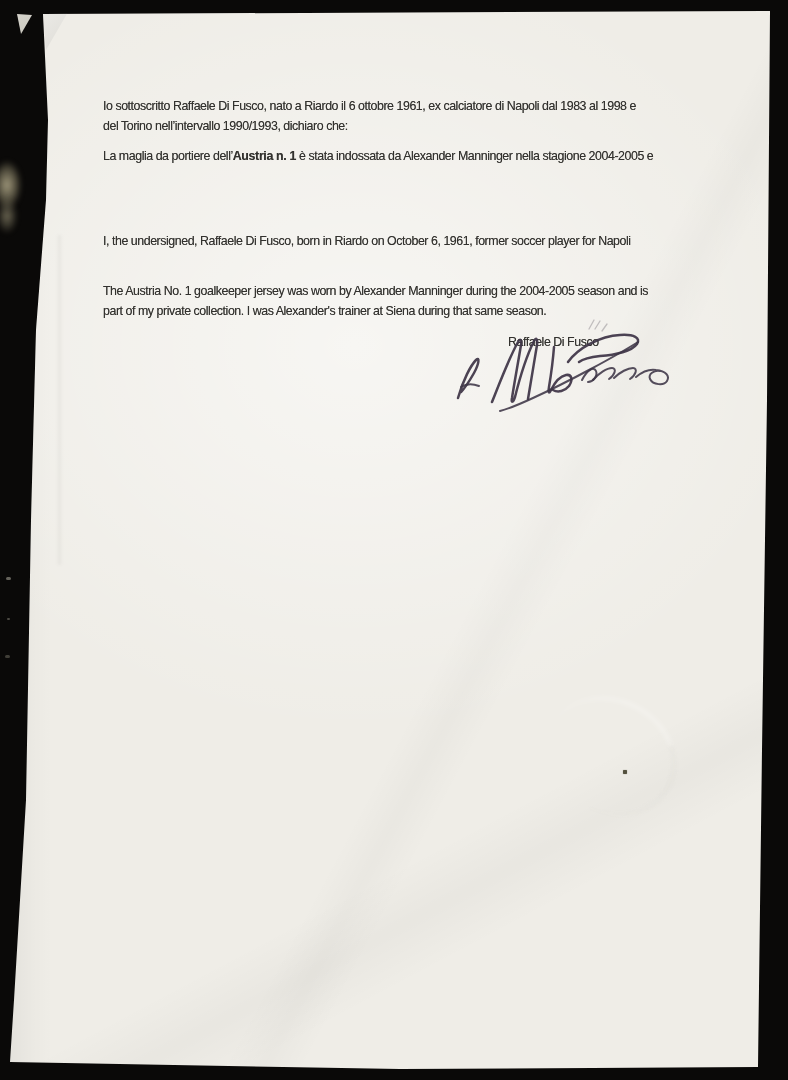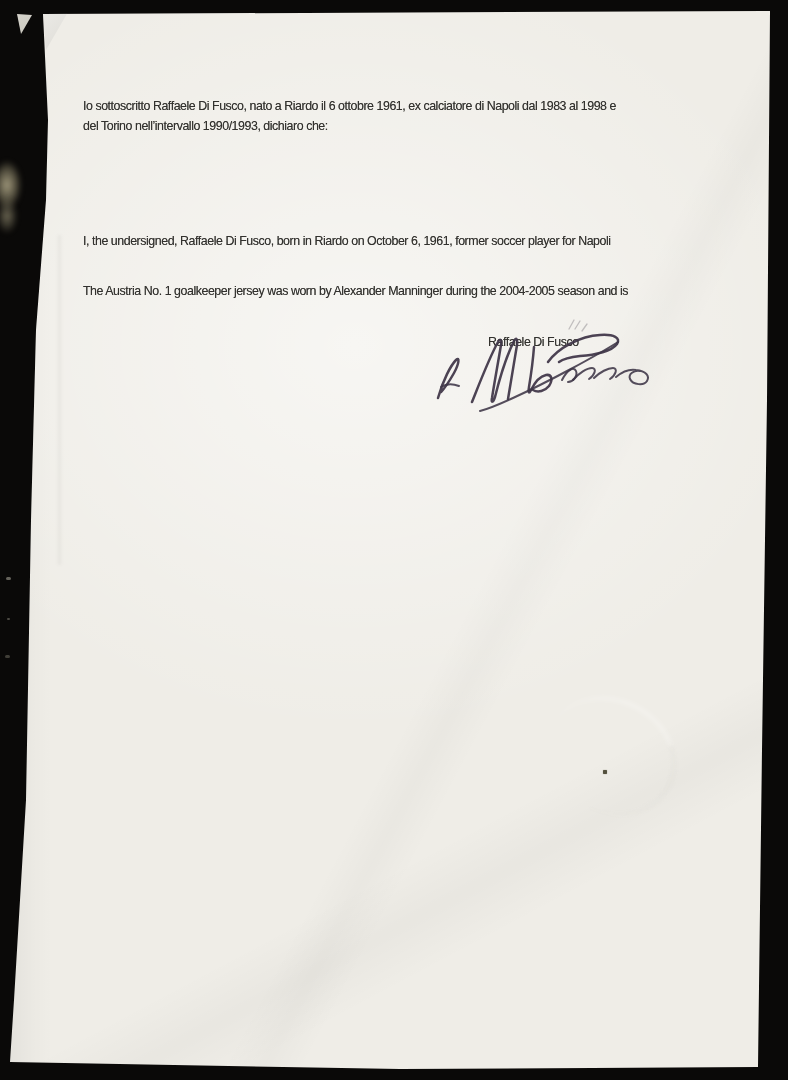--- a/index.html
+++ b/index.html
@@ -40,21 +40,21 @@
   }
   .fold-shade{position:absolute;left:0;top:0;width:90px;height:70px;
     clip-path:polygon(43px 14px,68px 12px,46px 50px);
     background:linear-gradient(135deg, rgba(255,255,255,0.55), rgba(90,88,78,0.18));}
   .left-curl-crease{position:absolute;left:58px;top:235px;width:3px;height:330px;
     background:rgba(60,58,50,0.05);filter:blur(1.5px);}
   .crease-arc{position:absolute;left:545px;top:700px;width:130px;height:110px;
     border-radius:50%;border-top:2px solid rgba(255,255,255,0.5);
     border-right:2px solid rgba(120,118,108,0.08);filter:blur(2px);transform:rotate(28deg);}
   
-  .content{position:absolute;inset:0;z-index:3;}
+  .content{position:absolute;inset:0;z-index:3;margin-left:20px;}
   .line{
     position:absolute;left:83px;white-space:nowrap;
     font-size:12.4px;letter-spacing:-0.45px;line-height:15px;
     color:var(--ink,#32312e);
     text-shadow:0 0 0.6px rgba(52,51,46,0.6);
   }
   .line b{font-weight:700;letter-spacing:-0.35px;}
   .printed-name{position:absolute;left:488px;top:335px;white-space:nowrap;
     font-size:12.4px;letter-spacing:-0.45px;color:var(--ink,#32312e);
     text-shadow:0 0 0.6px rgba(52,51,46,0.6);}
@@ -83,24 +83,26 @@
     <div class="fold-shade"></div>
     <div class="left-curl-crease"></div>
     <div class="crease-arc"></div>
   </div>
 
   <div class="content">
 
     <div class="line" style="top:98.5px">Io sottoscritto Raffaele Di Fusco, nato a Riardo il 6 ottobre 1961, ex calciatore di Napoli dal 1983 al 1998 e</div>
     <div class="line" style="top:118.5px">del Torino nell’intervallo 1990/1993, dichiaro che:</div>
 
+    <div class="line" style="top:149px"><span>La maglia da portiere dell’</span><b>Austria n. 1</b><span> è stata indossata da Alexander Manninger nella stagione 2004-2005 e</span></div>
 
     <div class="line" style="top:234px">I, the undersigned, Raffaele Di Fusco, born in Riardo on October 6, 1961, former soccer player for Napoli</div>
 
     <div class="line" style="top:283.5px">The Austria No. 1 goalkeeper jersey was worn by Alexander Manninger during the 2004-2005 season and is</div>
+    <div class="line" style="top:303.5px">part of my private collection. I was Alexander's trainer at Siena during that same season.</div>
 
     <div class="printed-name">Raffaele Di Fusco</div>
 
     <svg class="pencil-svg" viewBox="0 0 28 22">
       <path d="M 3 15 L 8 6 M 9 15 L 14 7 M 16 17 L 21 10"></path>
     </svg>
 
     <svg class="sig-svg" viewBox="0 0 240 92">
 
       <path class="sig-main" d="M 10 68 C 15 50 23 35 28 30 C 32 26 31 34 26 43 C 22 50 17 58 13 62"></path>

